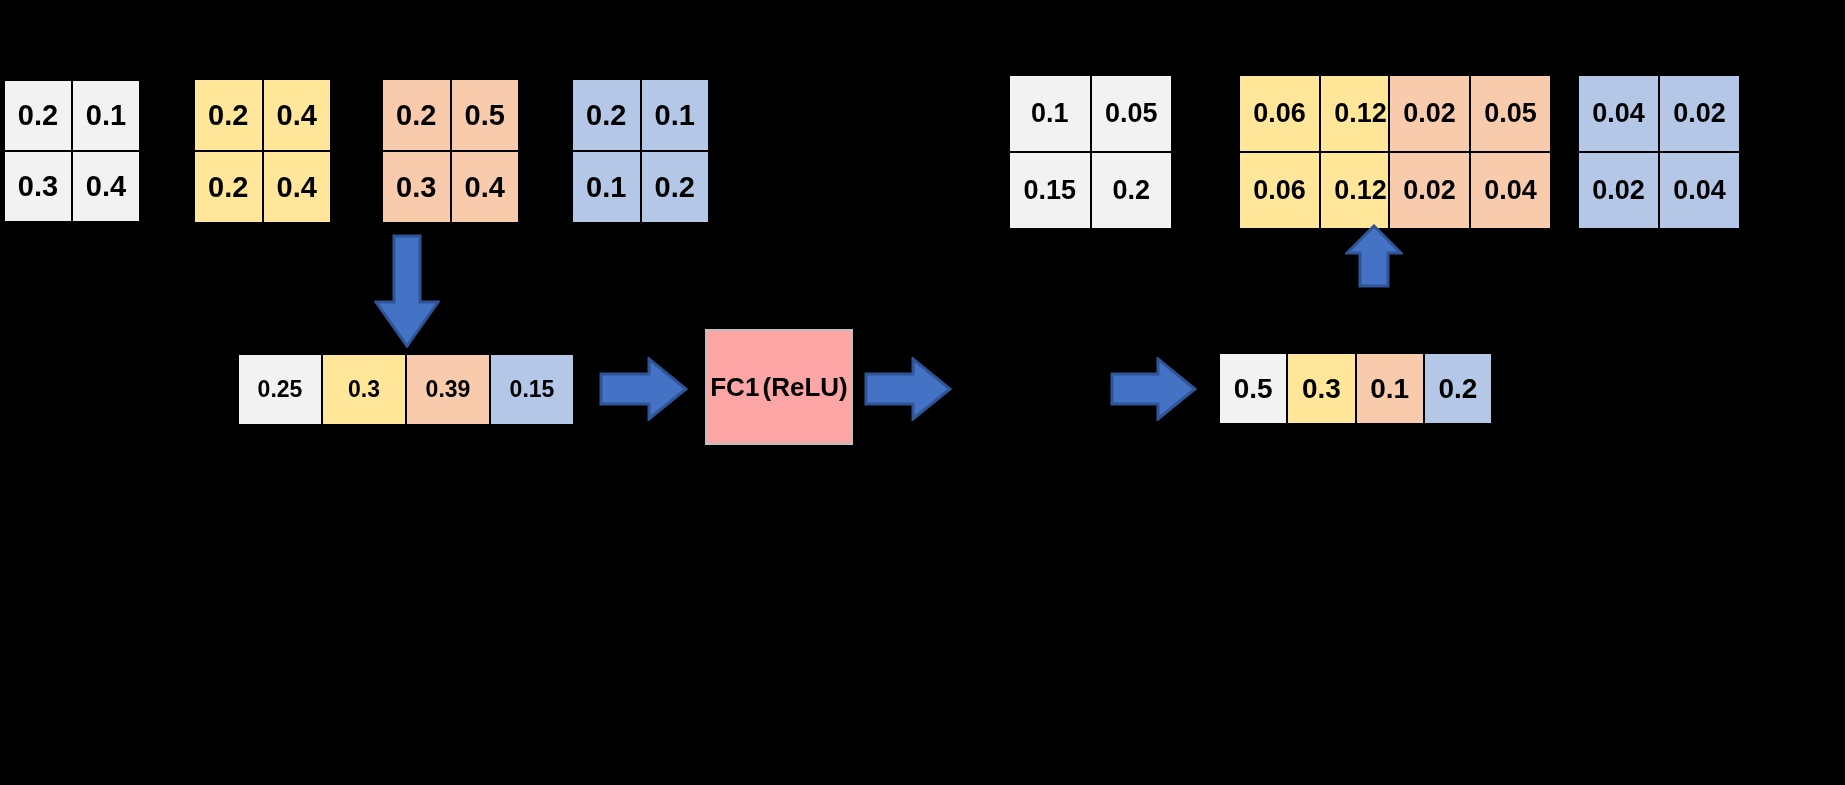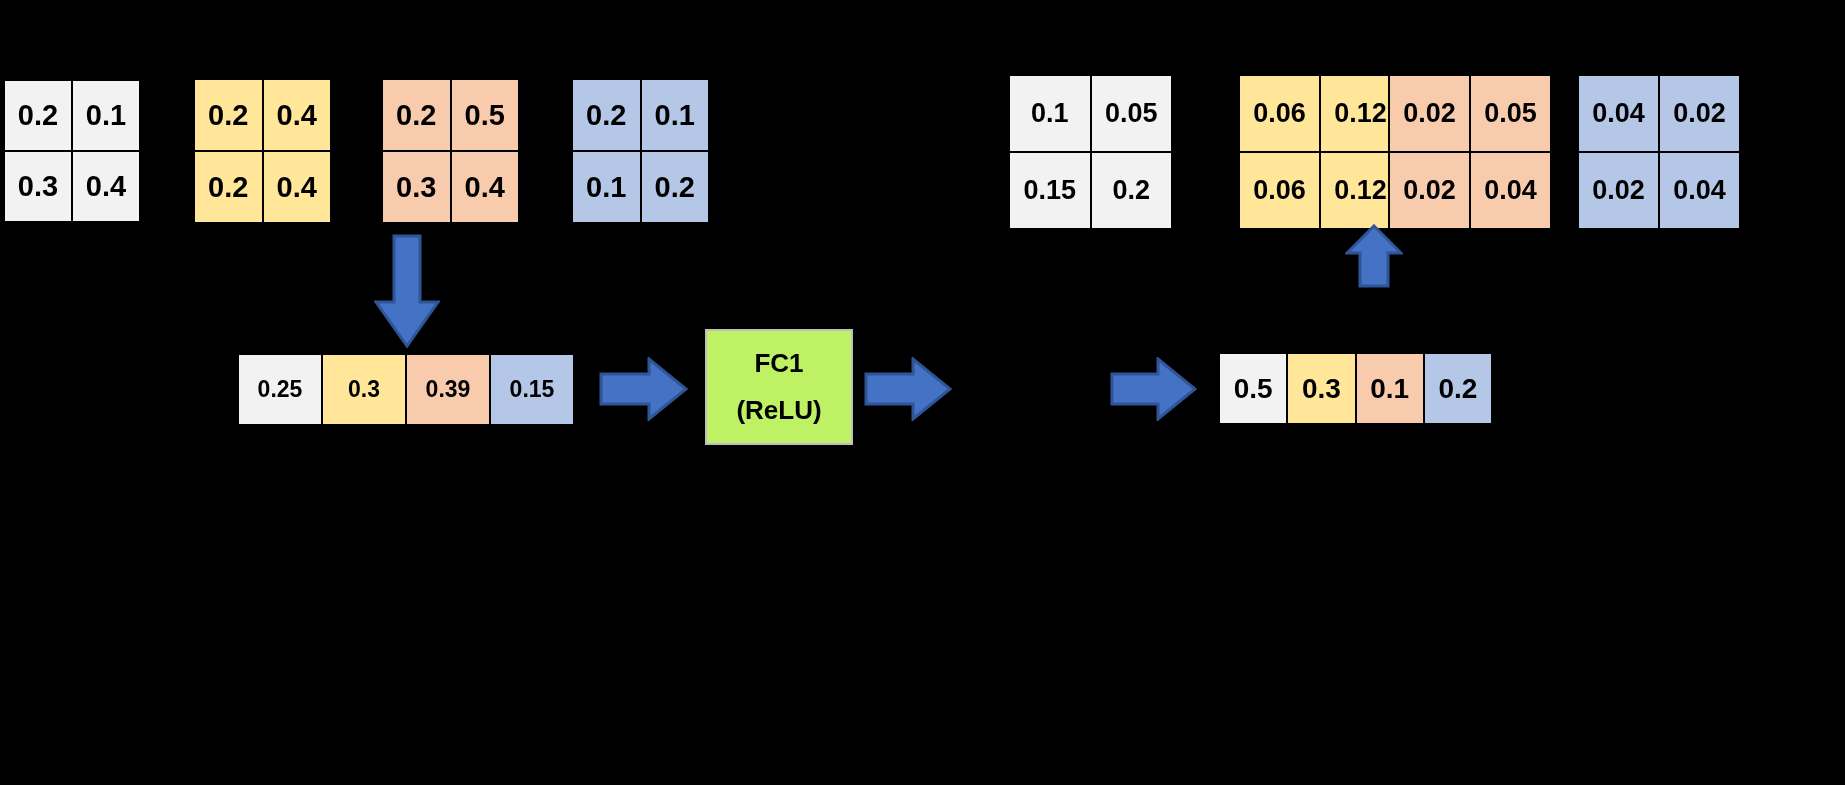--- a/index.html
+++ b/index.html
@@ -54,25 +54,25 @@
 
   
   .c-gray   { background: #F2F2F2; }
   .c-yellow { background: #FFE699; }
   .c-orange { background: #F8CBAD; }
   .c-blue   { background: #B4C7E7; }
 
   
   .fcbox {
     position: absolute;
-    background: #bef264;
+    background: #fca5a5;
     border: 2px solid #BFBFBF;
     box-sizing: border-box;
     display: flex;
-    flex-direction: column;
+    flex-direction: row;
     align-items: center;
     justify-content: space-evenly;
     font-weight: bold;
     font-size: 26px;
     color: #000000;
     text-align: center;
   }
 
   
   .arrow { position: absolute; }

